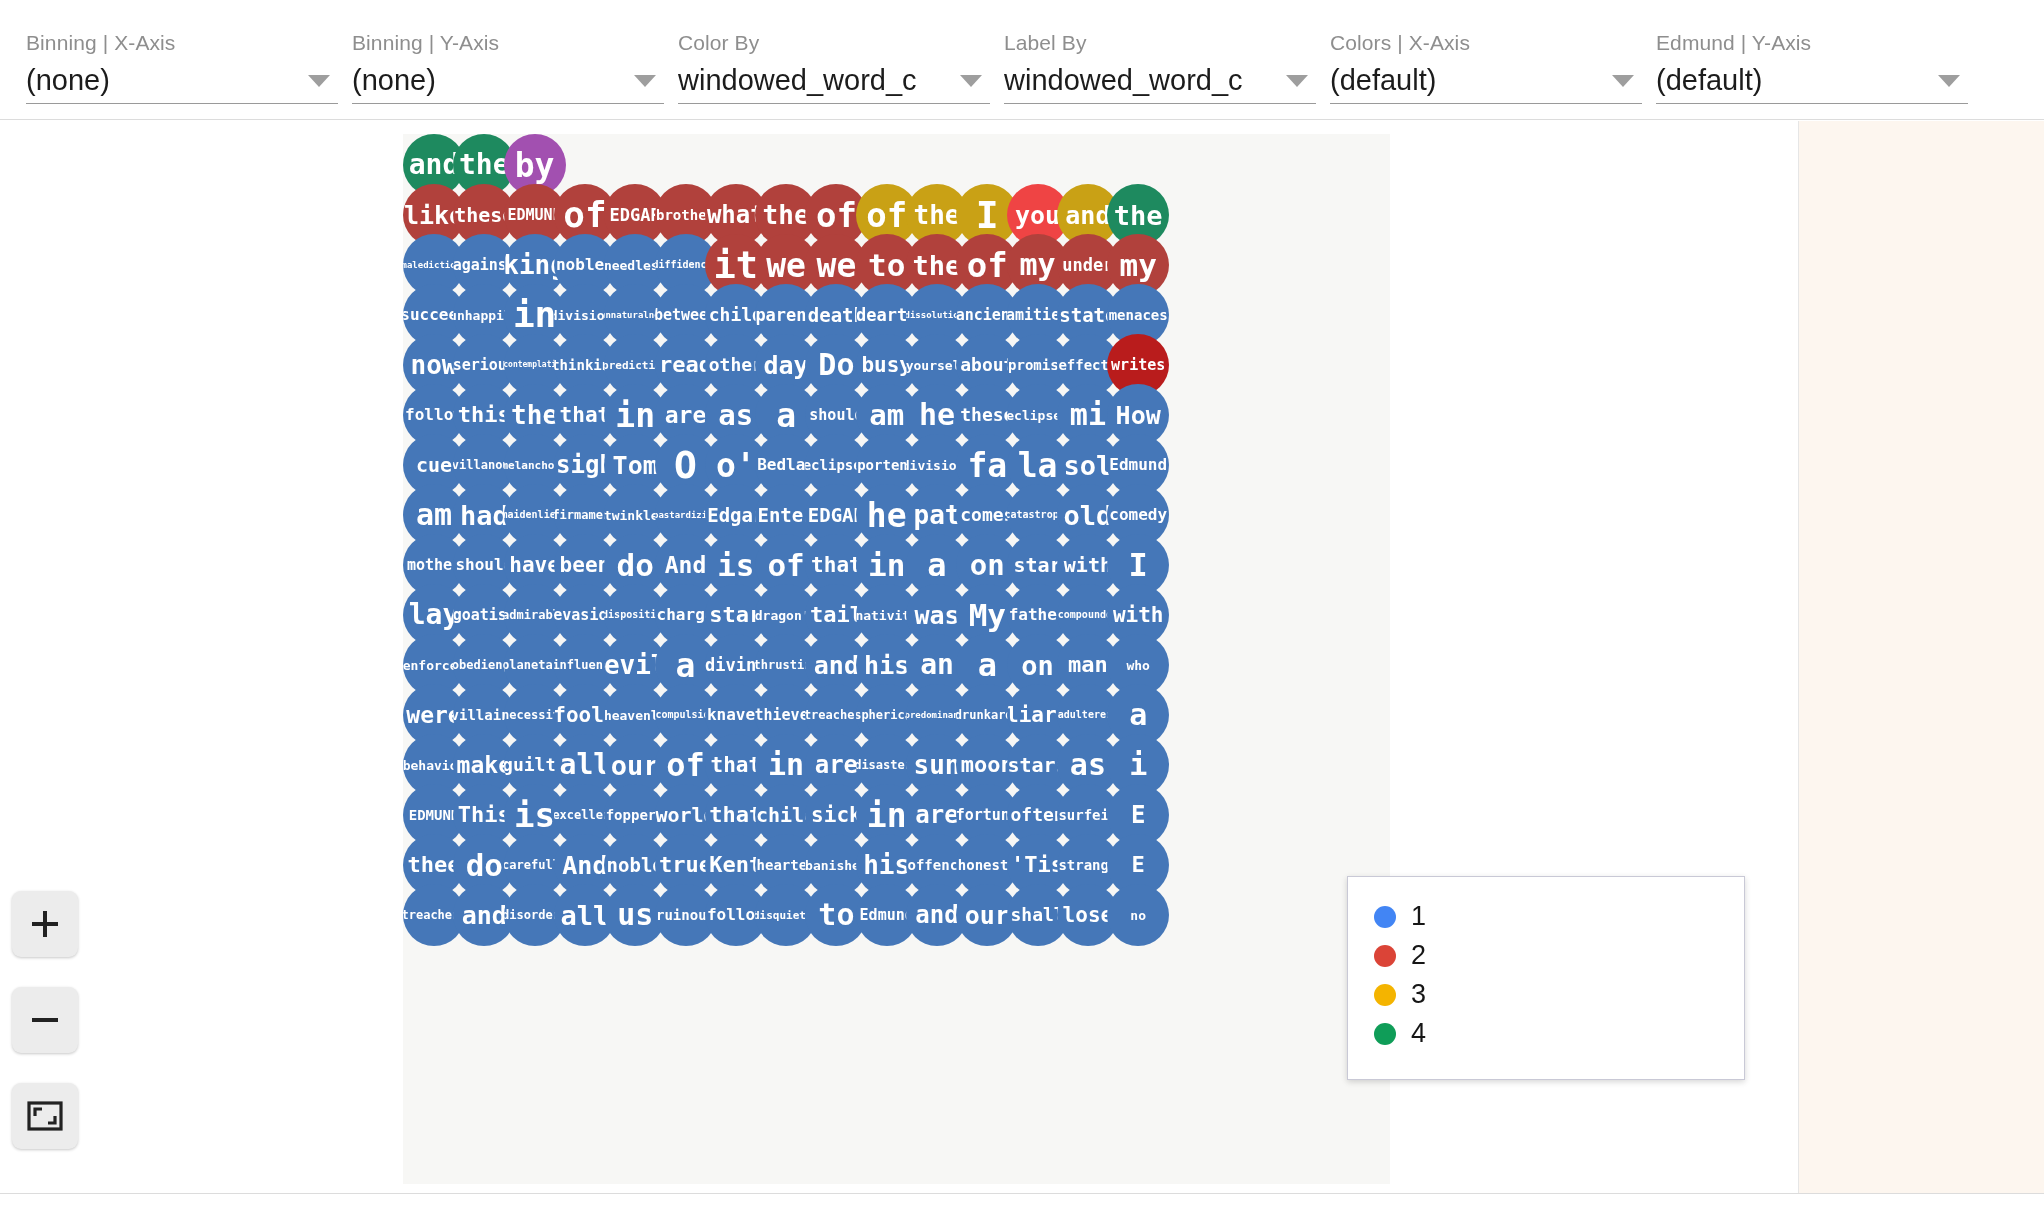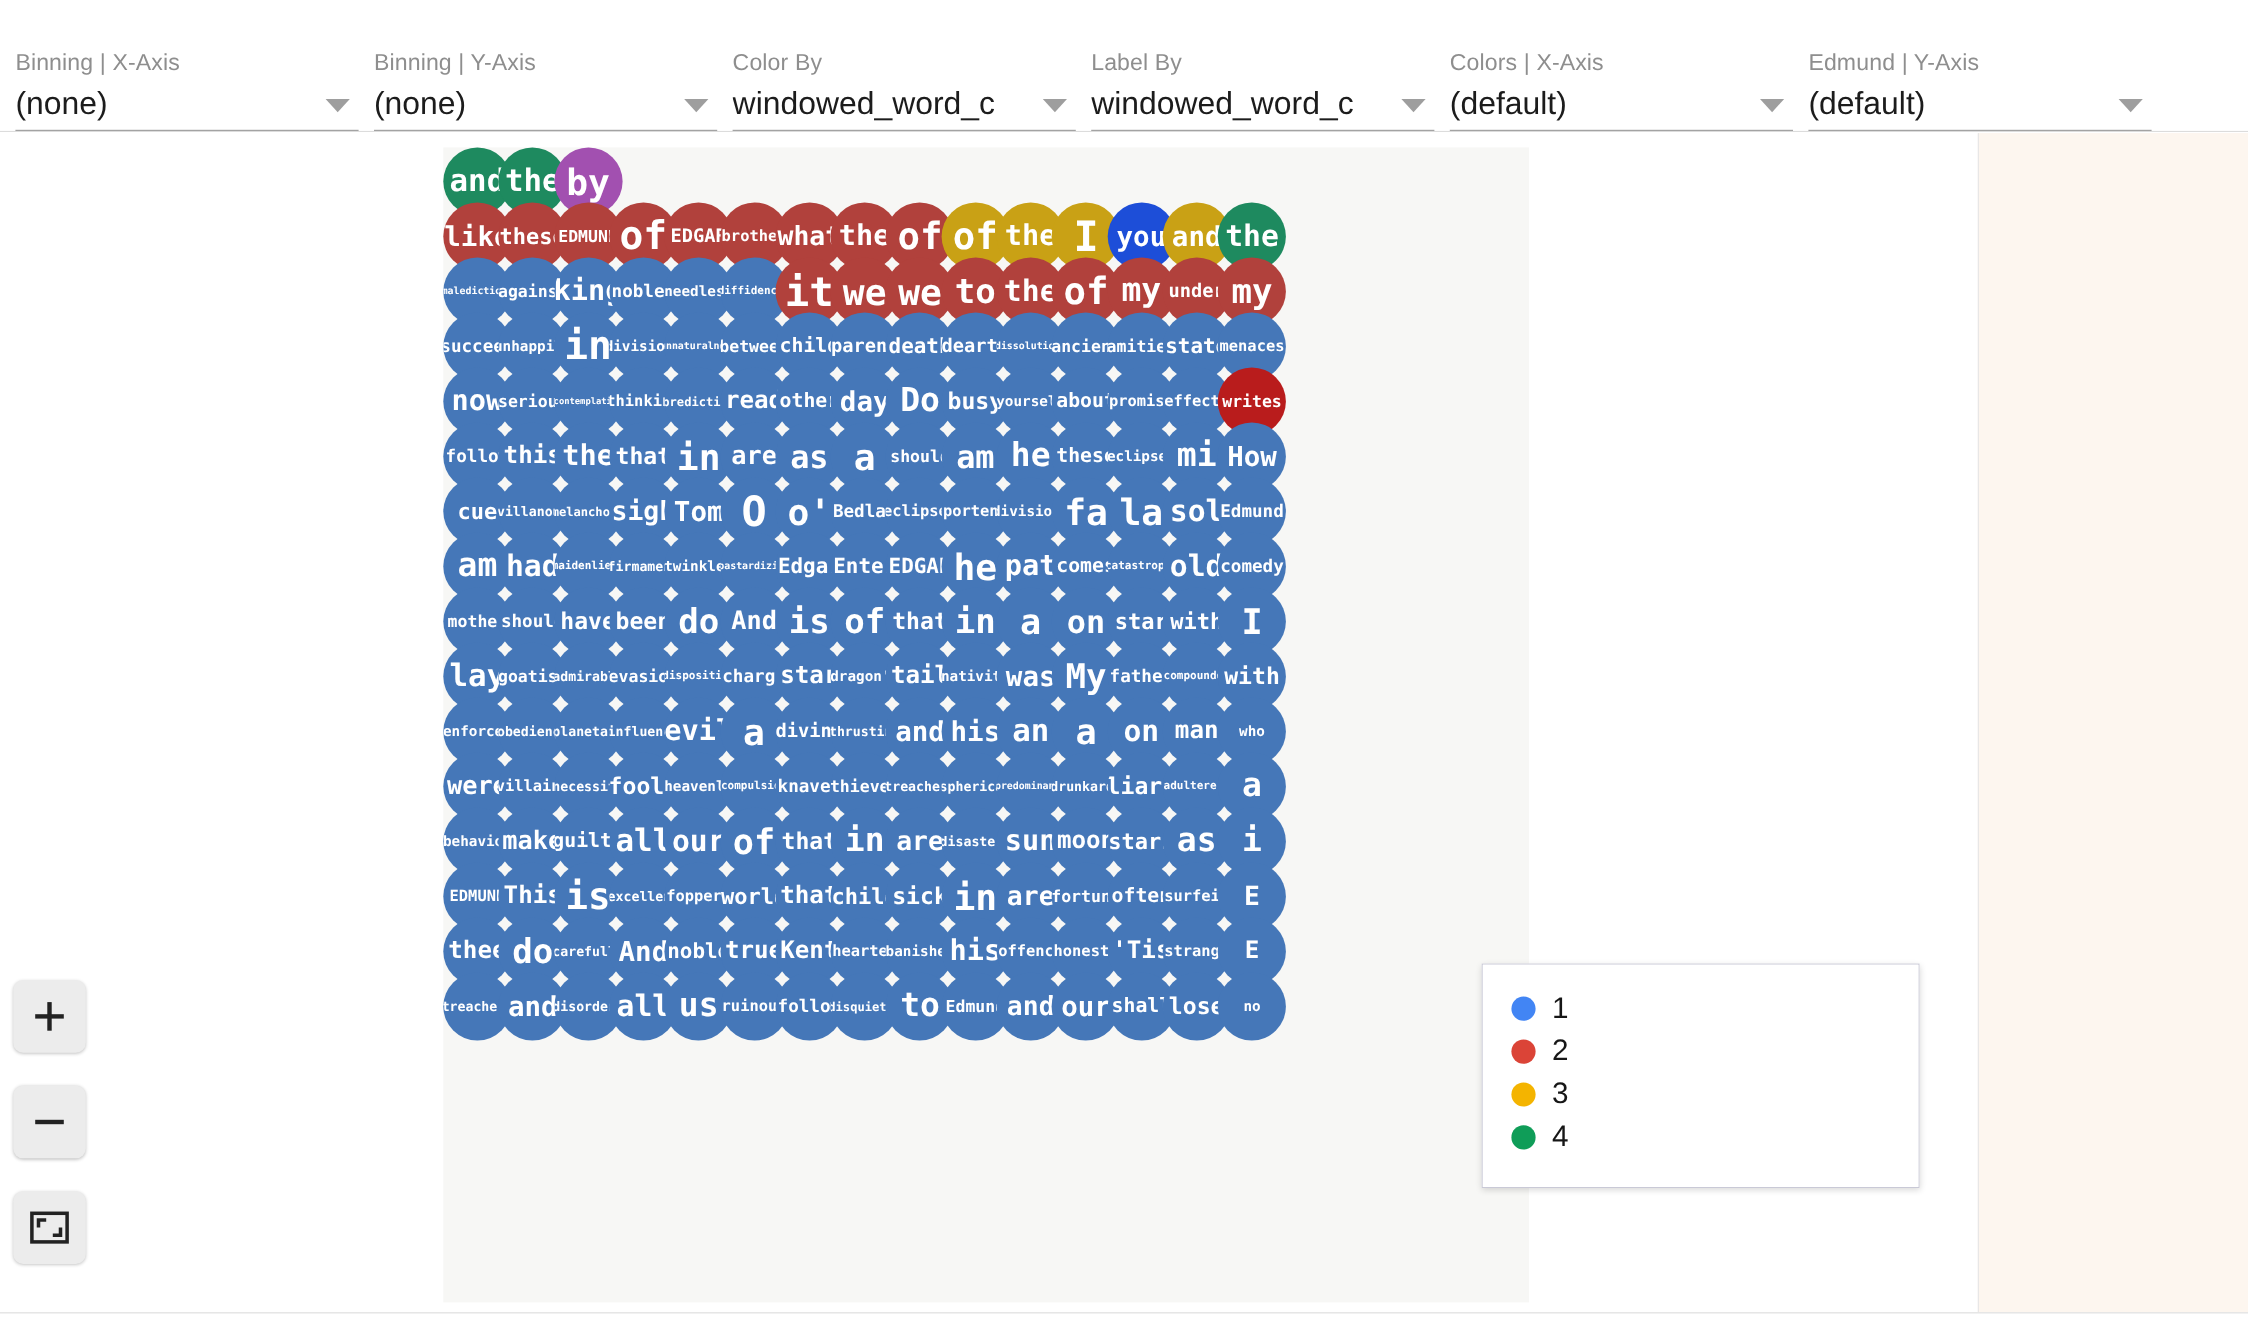--- a/index.html
+++ b/index.html
@@ -11,22 +11,22 @@
     font-family: "Liberation Sans", sans-serif;
   }
 
   
   #toolbar {
     position: absolute; left: 0; top: 0;
     width: 2044px; height: 120px;
     background: #ffffff;
     border-bottom: 1px solid #dcdcdc;
     display: flex;
-    align-items: flex-end;
-    padding: 0;
+    align-items: flex-start;
+    padding: 12px;
   }
   .ctrl {
     position: relative;
     width: 312px;
     margin: 18px 0 0 14px;
     padding: 0;
   }
   .ctrl-label {
     font-size: 21px;
     color: #8e8e8e;
@@ -239,21 +239,21 @@
       <div class="bub" style="left: 100.6px; top: 50px; width: 62px; height: 62px; background: rgb(177, 65, 60); font-size: 15px;">EDMUND</div>
       <div class="bub" style="left: 150.9px; top: 50px; width: 62px; height: 62px; background: rgb(177, 65, 60); font-size: 36px;">of</div>
       <div class="bub" style="left: 201.2px; top: 50px; width: 62px; height: 62px; background: rgb(177, 65, 60); font-size: 17px;">EDGAR</div>
       <div class="bub" style="left: 251.5px; top: 50px; width: 62px; height: 62px; background: rgb(177, 65, 60); font-size: 14px;">brother</div>
       <div class="bub" style="left: 301.8px; top: 50px; width: 62px; height: 62px; background: rgb(177, 65, 60); font-size: 24px;">what</div>
       <div class="bub" style="left: 352.1px; top: 50px; width: 62px; height: 62px; background: rgb(177, 65, 60); font-size: 26px;">the</div>
       <div class="bub" style="left: 402.4px; top: 50px; width: 62px; height: 62px; background: rgb(177, 65, 60); font-size: 34px;">of</div>
       <div class="bub" style="left: 452.7px; top: 50px; width: 62px; height: 62px; background: rgb(201, 161, 21); font-size: 34px;">of</div>
       <div class="bub" style="left: 503px; top: 50px; width: 62px; height: 62px; background: rgb(201, 161, 21); font-size: 26px;">the</div>
       <div class="bub" style="left: 553.3px; top: 50px; width: 62px; height: 62px; background: rgb(201, 161, 21); font-size: 38px;">I</div>
-      <div class="bub" style="left: 603.6px; top: 50px; width: 62px; height: 62px; background: #1d4ed8; font-size: 25px;">you</div>
+      <div class="bub" style="left: 603.6px; top: 50px; width: 62px; height: 62px; background: #ef4444; font-size: 25px;">you</div>
       <div class="bub" style="left: 653.9px; top: 50px; width: 62px; height: 62px; background: rgb(201, 161, 21); font-size: 25px;">and</div>
       <div class="bub" style="left: 704.2px; top: 50px; width: 62px; height: 62px; background: rgb(30, 138, 95); font-size: 27px;">the</div>
       <div class="bub" style="left: 0px; top: 100px; width: 62px; height: 62px; background: rgb(69, 119, 184); font-size: 9px;">maledictions</div>
       <div class="bub" style="left: 50.3px; top: 100px; width: 62px; height: 62px; background: rgb(69, 119, 184); font-size: 15px;">against</div>
       <div class="bub" style="left: 100.6px; top: 100px; width: 62px; height: 62px; background: rgb(69, 119, 184); font-size: 26px;">king</div>
       <div class="bub" style="left: 150.9px; top: 100px; width: 62px; height: 62px; background: rgb(69, 119, 184); font-size: 16px;">nobles</div>
       <div class="bub" style="left: 201.2px; top: 100px; width: 62px; height: 62px; background: rgb(69, 119, 184); font-size: 13px;">needless</div>
       <div class="bub" style="left: 251.5px; top: 100px; width: 62px; height: 62px; background: rgb(69, 119, 184); font-size: 10px;">diffidences</div>
       <div class="bub" style="left: 301.8px; top: 100px; width: 62px; height: 62px; background: rgb(177, 65, 60); font-size: 37px;">it</div>
       <div class="bub" style="left: 352.1px; top: 100px; width: 62px; height: 62px; background: rgb(177, 65, 60); font-size: 33px;">we</div>

